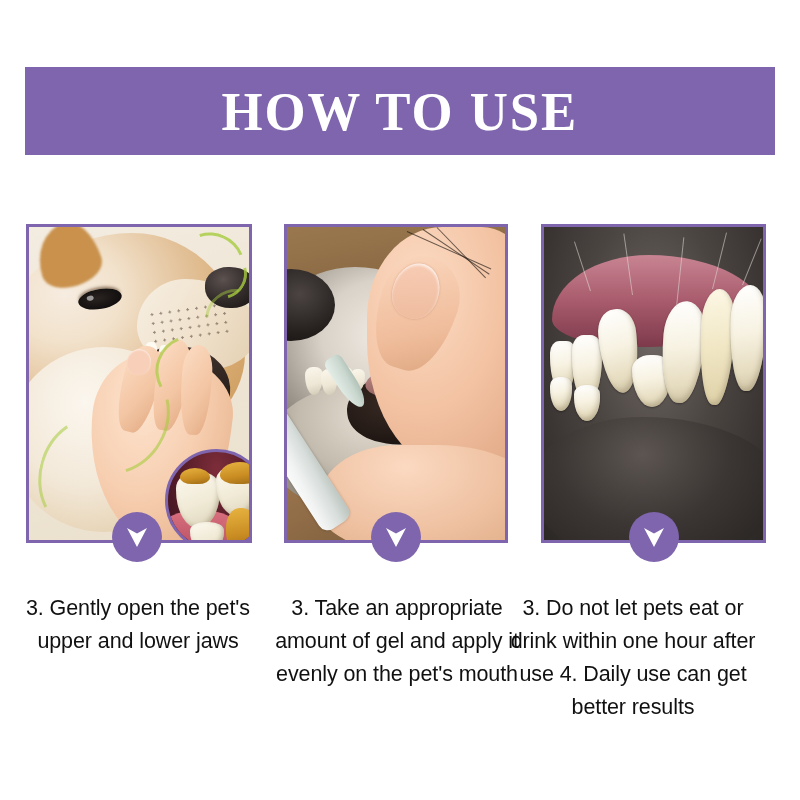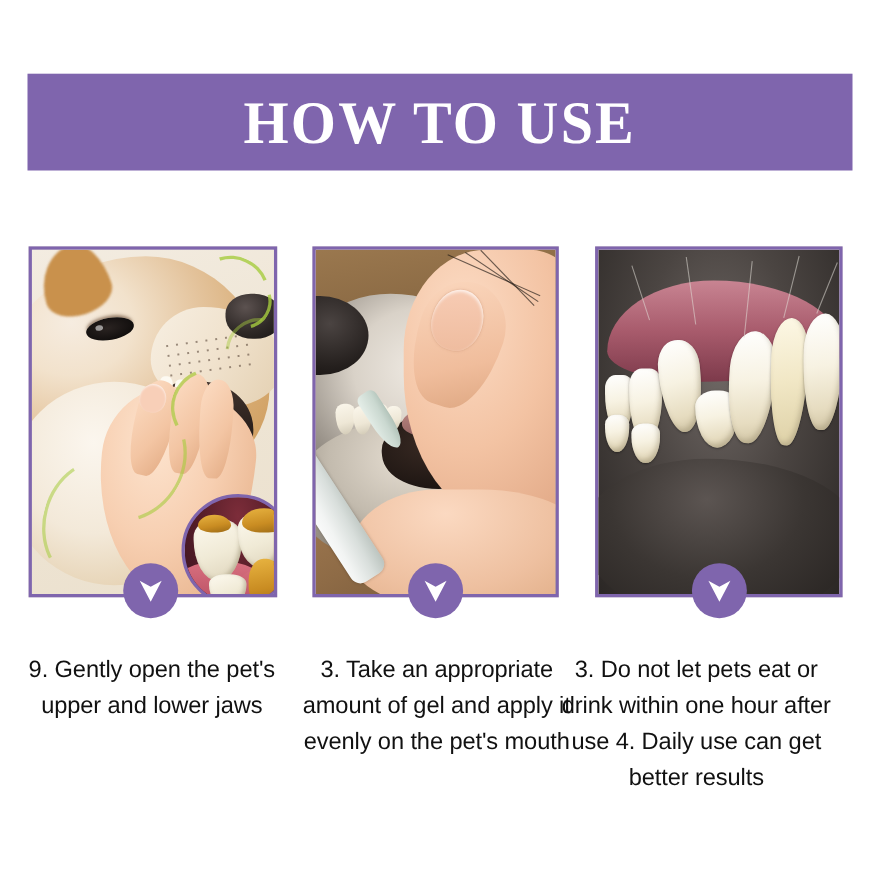--- a/index.html
+++ b/index.html
@@ -483,16 +483,16 @@
     <path d="M3 4 L13 9.5 L23 4 L13 23 Z" fill="#ffffff"></path>
   </svg>
 </div>
 <div class="badge" id="badge-3">
   <svg width="26" height="26" viewBox="0 0 26 26" aria-hidden="true">
     <path d="M3 4 L13 9.5 L23 4 L13 23 Z" fill="#ffffff"></path>
   </svg>
 </div>
 
 <div id="captions">
-  <div class="caption" id="caption-1">9. Gently open the pet's upper and lower jaws</div>
+  <div class="caption" id="caption-1">3. Gently open the pet's upper and lower jaws</div>
   <div class="caption" id="caption-2">3. Take an appropriate amount of gel and apply it evenly on the pet's mouth</div>
   <div class="caption" id="caption-3">3. Do not let pets eat or drink within one hour after use 4. Daily use can get better results</div>
 </div>
 
 </body></html>

